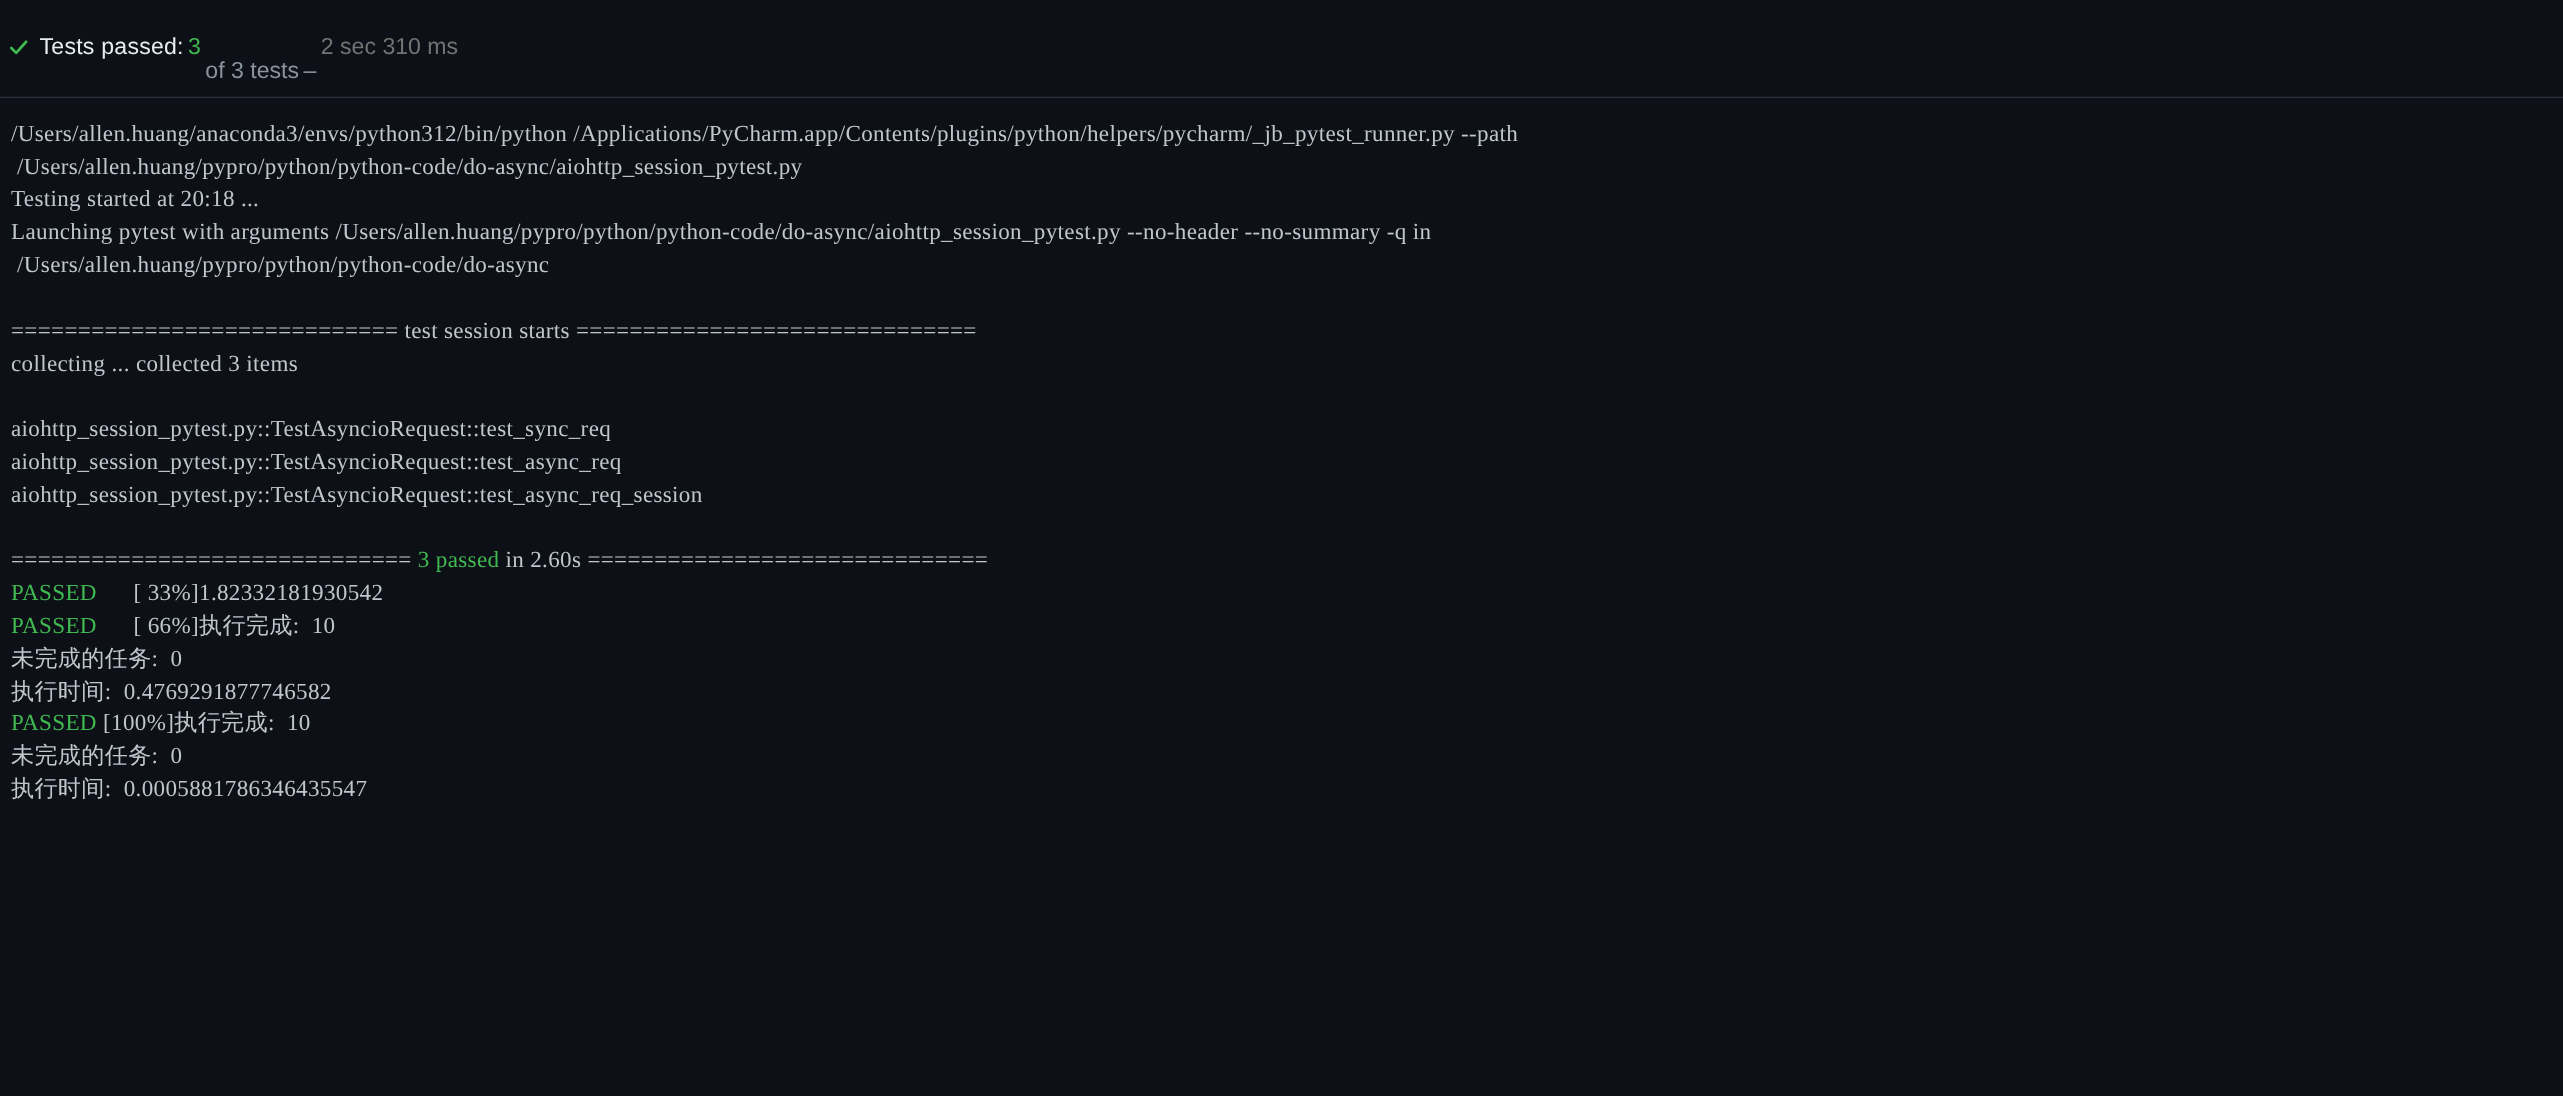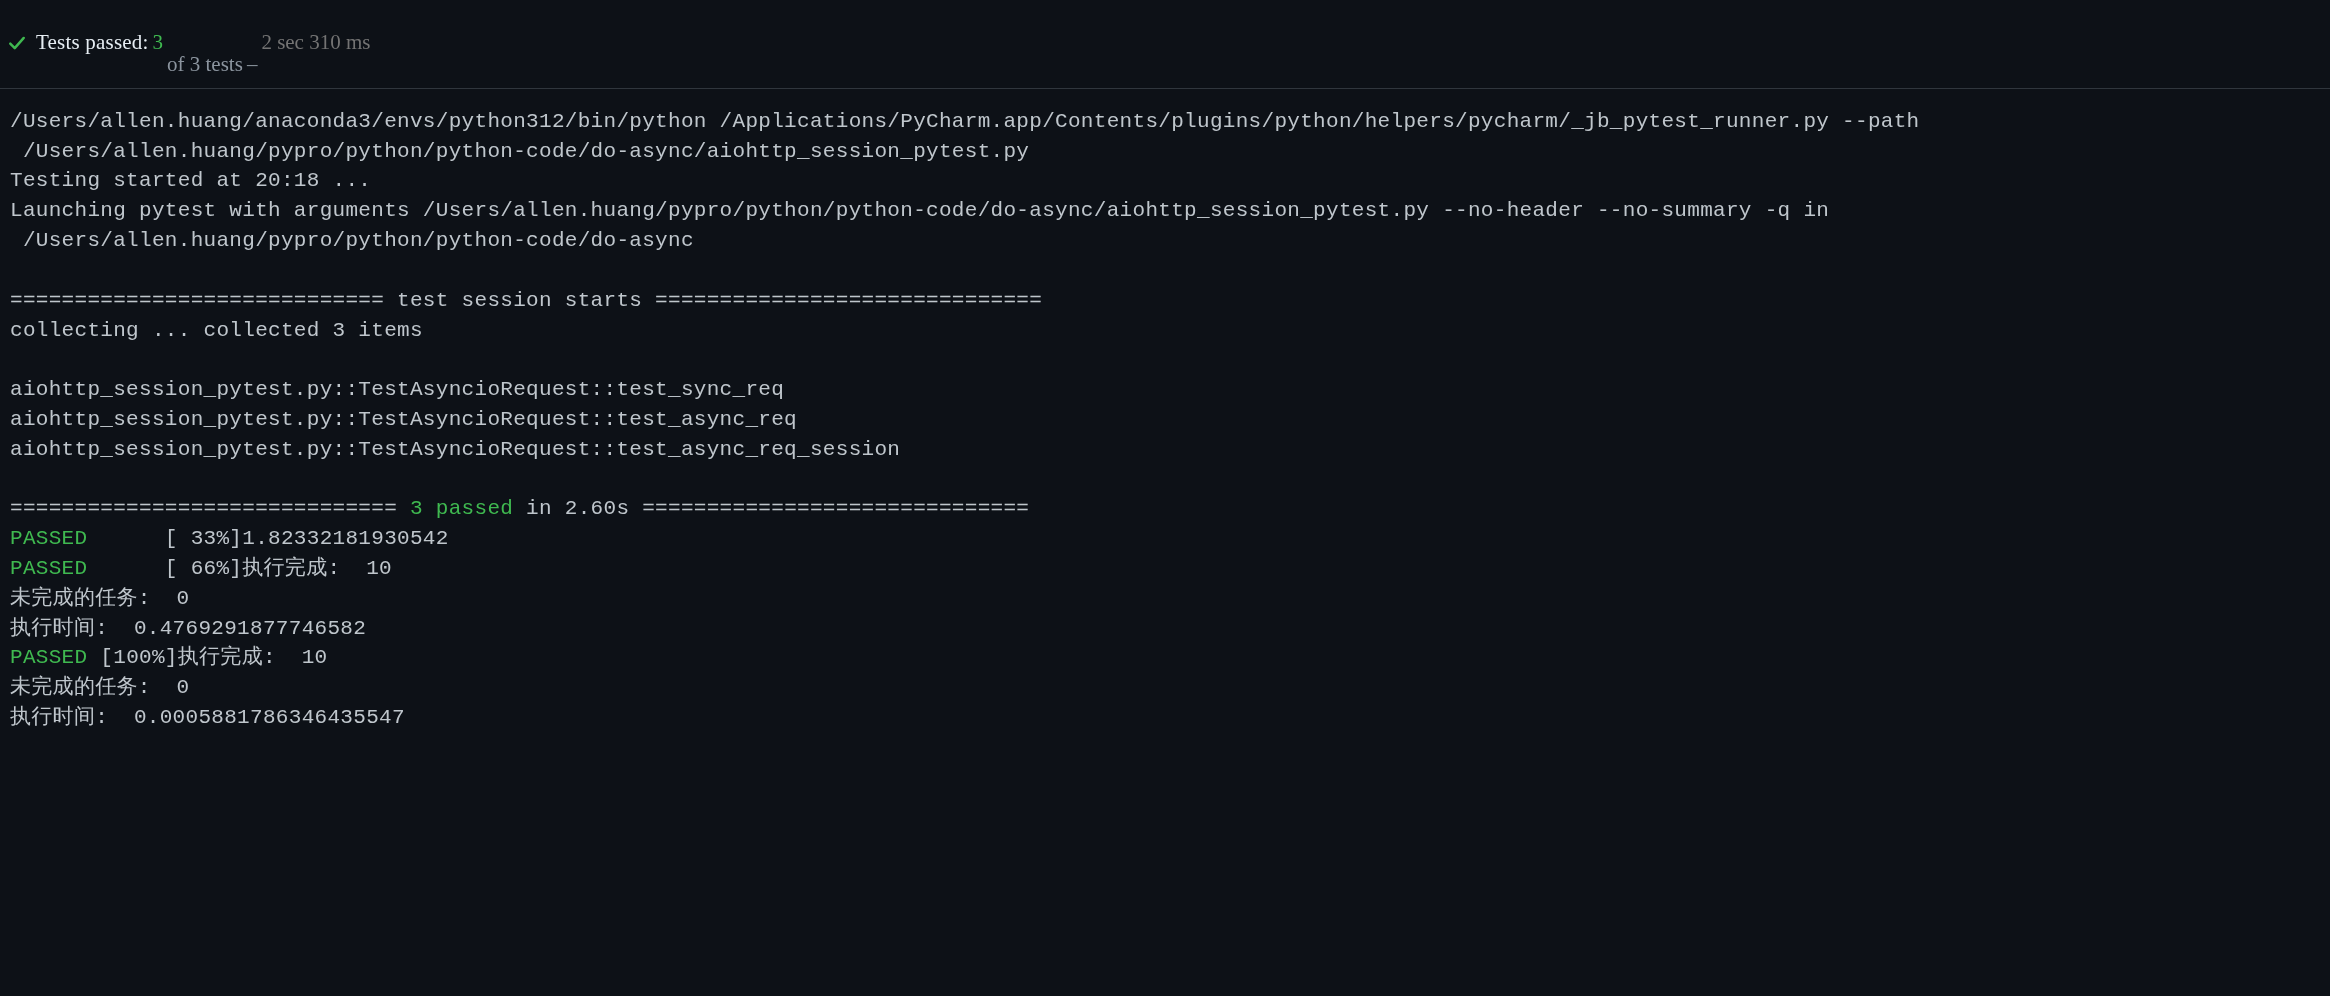--- a/index.html
+++ b/index.html
@@ -11,21 +11,21 @@
     font-family: "SFMono-Regular", ui-monospace, Menlo, Monaco, Consolas, "Liberation Mono", "Courier New", monospace;
     font-size: 21px;
     line-height: 1.42;
     overflow: hidden;
   }
   .header {
     display: flex;
     align-items: center;
     padding: 6px 8px 8px 8px;
     border-bottom: 1px solid #30363d;
-    font-family: Liberation Serif, serif;
+    font-family: Liberation Sans, sans-serif;
     font-size: 21px;
   }
   .check-icon {
     color: #3fb950;
     margin-right: 10px;
     display: inline-flex;
     align-items: center;
   }
   .check-icon svg { width: 18px; height: 18px; }
   .header-label {
@@ -35,20 +35,21 @@
   }
   .header-count { color: #3fb950; margin-left: 4px; }
   .header-suffix { color: #8b949e; margin-left: 4px; margin-top: 44px; }
   .header-time { color: #737373; margin-left: 4px; }
   .console {
     padding: 18px 6px 10px 10px;
     white-space: pre;
     color: #bfc6cc;
     letter-spacing: 0.3px;
     tab-size: 4;
+    font-family: Liberation Serif, serif;
   }
   .passed { color: #3fb950; }
   .passed-summary { color: #3fb950; }
 </style>
 </head>
 <body>
 
 <div class="header">
   <span class="check-icon">
     <svg viewBox="0 0 16 16" fill="none" stroke="currentColor" stroke-width="2.2" stroke-linecap="round" stroke-linejoin="round">

